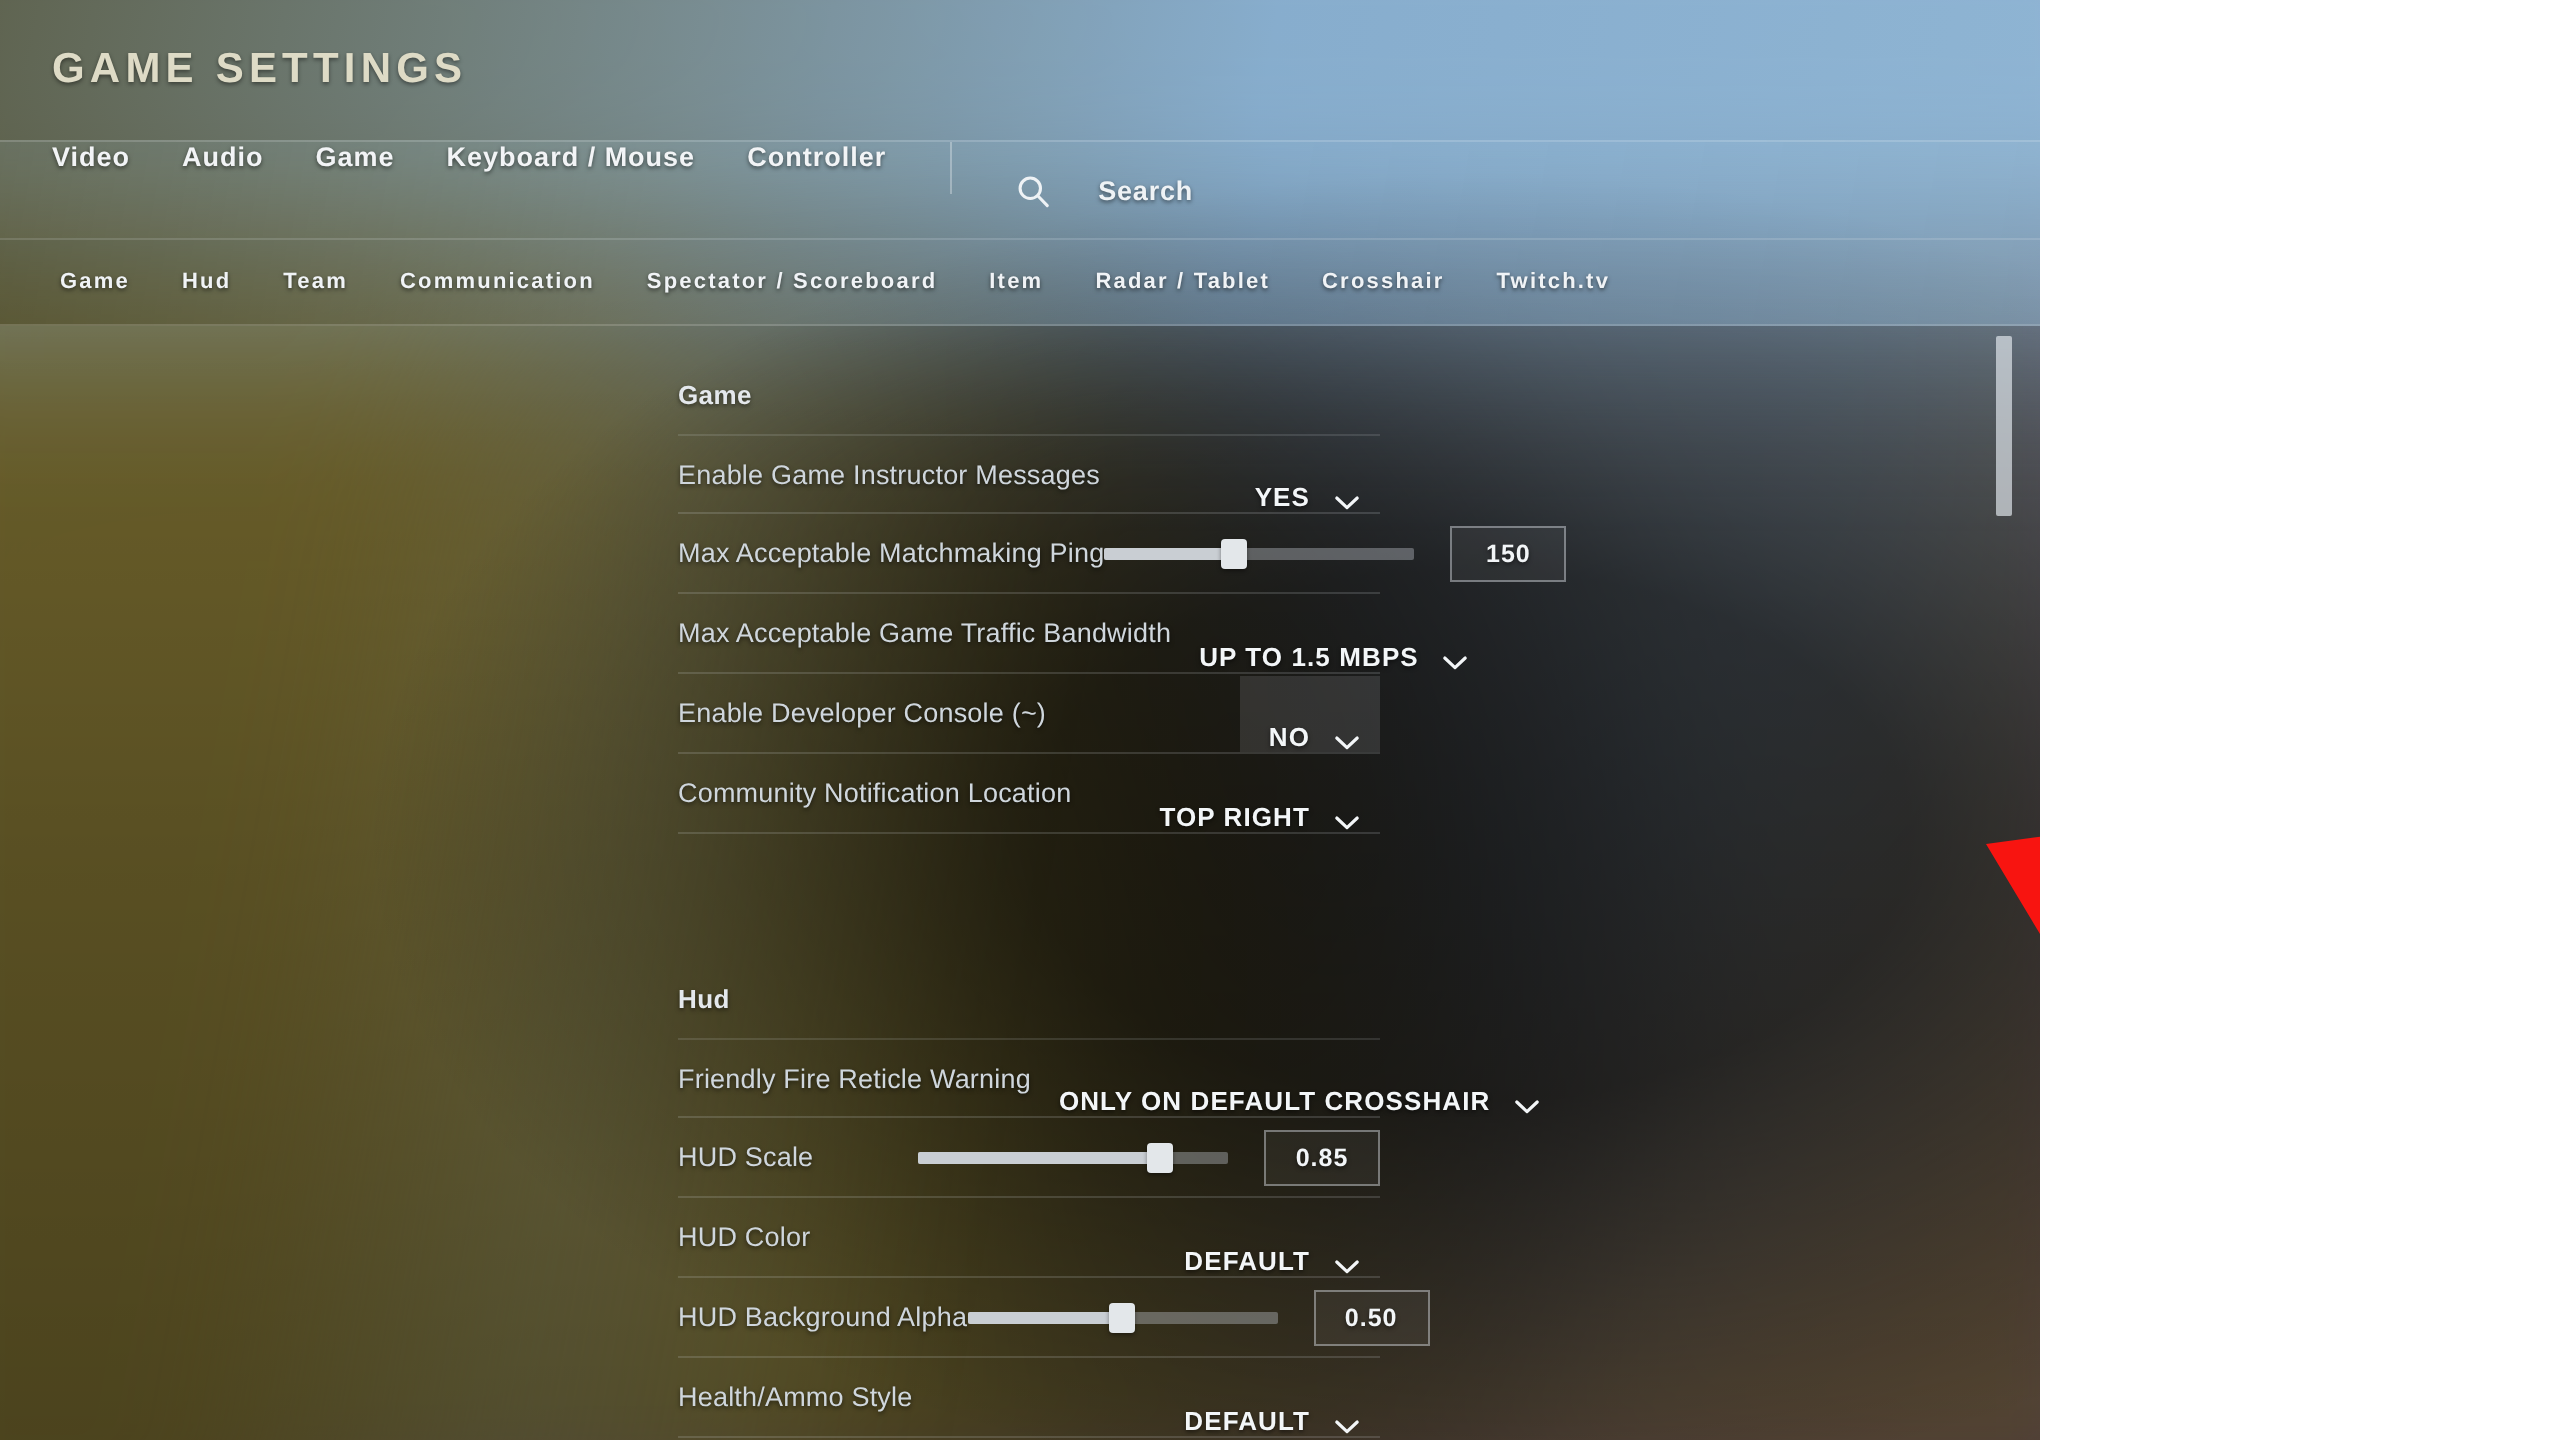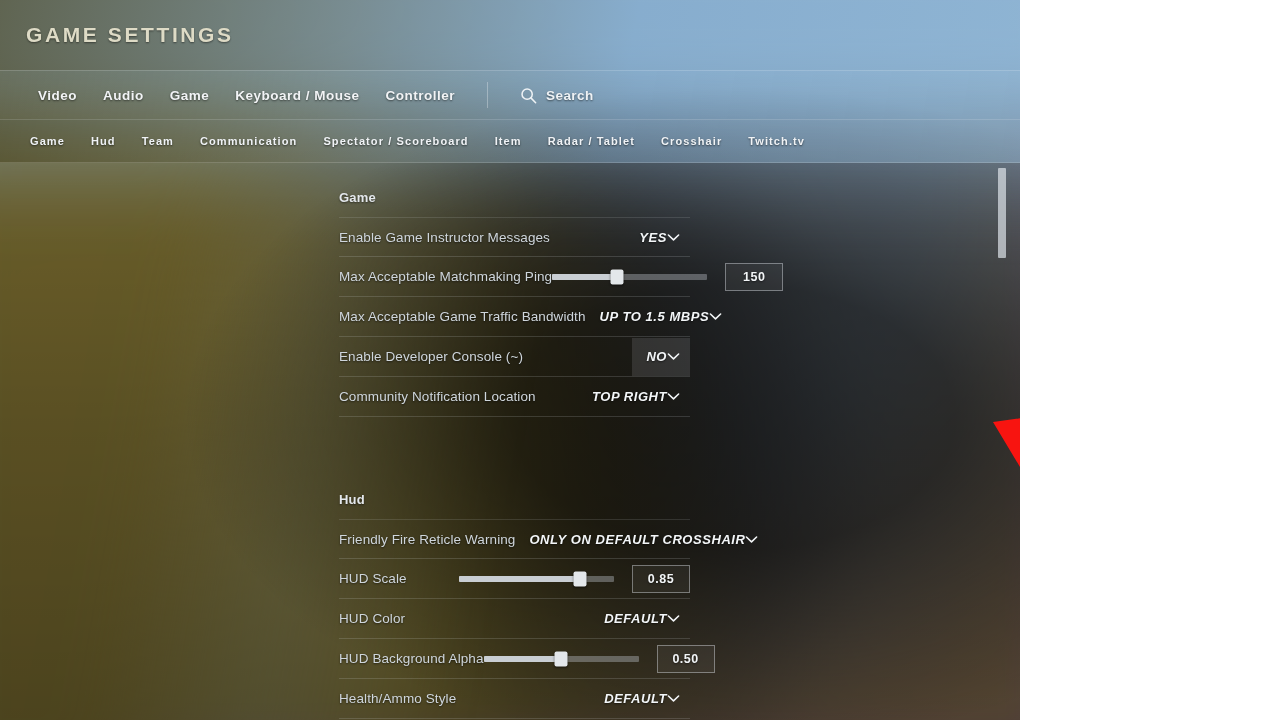--- a/index.html
+++ b/index.html
@@ -58,42 +58,42 @@
     font-size:21px;
     font-weight:bold;
     letter-spacing:2.6px;
     color:#dedbc6;
     text-shadow:0 1px 2px rgba(0,0,0,.45);
   }
 
   .primary-nav {
     position:relative; z-index:5;
     height:49px;
-    display:flex; align-items:center;
-    padding-left:38px;
+    display:flex; 
+    padding-left:26px;
     gap:26px;
     border-top:1px solid rgba(255,255,255,.16);
     background:linear-gradient(100deg, rgba(80,72,32,.60) 0%, rgba(104,106,82,.42) 32%, rgba(126,166,200,.42) 62%, rgba(146,184,214,.46) 100%);
   }
   .pnav-item {
     font-size:13.5px;
     font-weight:bold;
     letter-spacing:.5px;
     color:#f2f4f6;
     text-shadow:0 1px 2px rgba(0,0,0,.5);
     cursor:pointer;
     white-space:nowrap;
   }
   .nav-sep {
     width:1px; height:26px;
     background:rgba(255,255,255,.30);
     margin:0 6px;
   }
   .search-box {
-    display:flex; align-items:center; gap:9px;
+    display:flex; align-items:center; gap:24px;
     cursor:text;
   }
   .search-icon { width:17px; height:17px; display:block; }
   .search-label {
     font-size:13.5px;
     font-weight:bold;
     letter-spacing:.4px;
     color:#eef2f5;
     text-shadow:0 1px 2px rgba(0,0,0,.5);
   }
@@ -151,25 +151,24 @@
     color:#cfd6dc;
     letter-spacing:.1px;
     text-shadow:0 1px 2px rgba(0,0,0,.55);
     white-space:nowrap;
   }
 
   .row-control { display:flex; align-items:center; }
 
   
   .dropdown {
-    display:flex; align-items:center; gap:0;
+    display:flex; align-items:flex-end; gap:12px;
     height:38px;
     padding:0 10px 0 14px;
     cursor:pointer;
-    font-style:italic;
   }
   .dropdown.hover { background:rgba(236,240,244,.12); }
   .dd-value {
     font-size:13px;
     font-weight:bold;
     letter-spacing:.55px;
     color:#f3f6f8;
     text-shadow:0 1px 2px rgba(0,0,0,.55);
     white-space:nowrap;
   }

